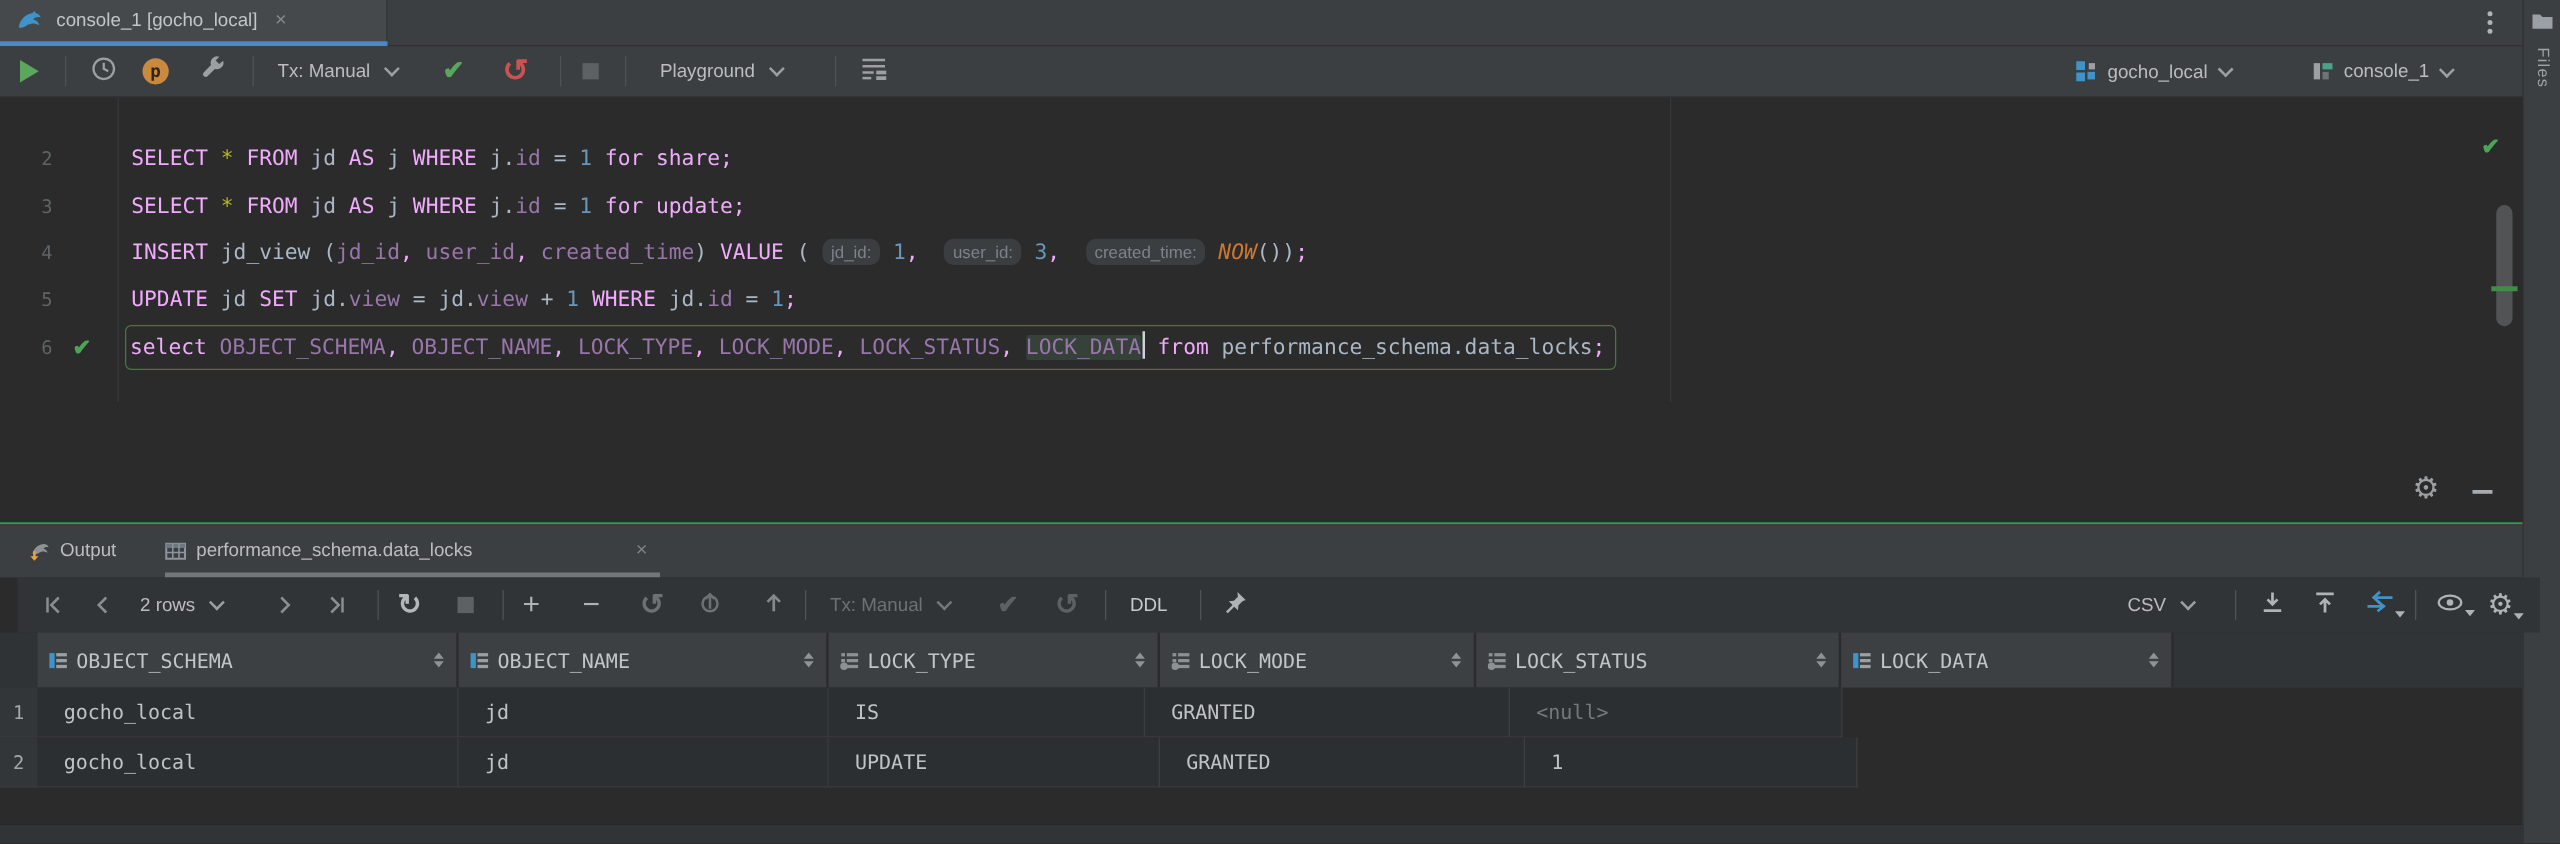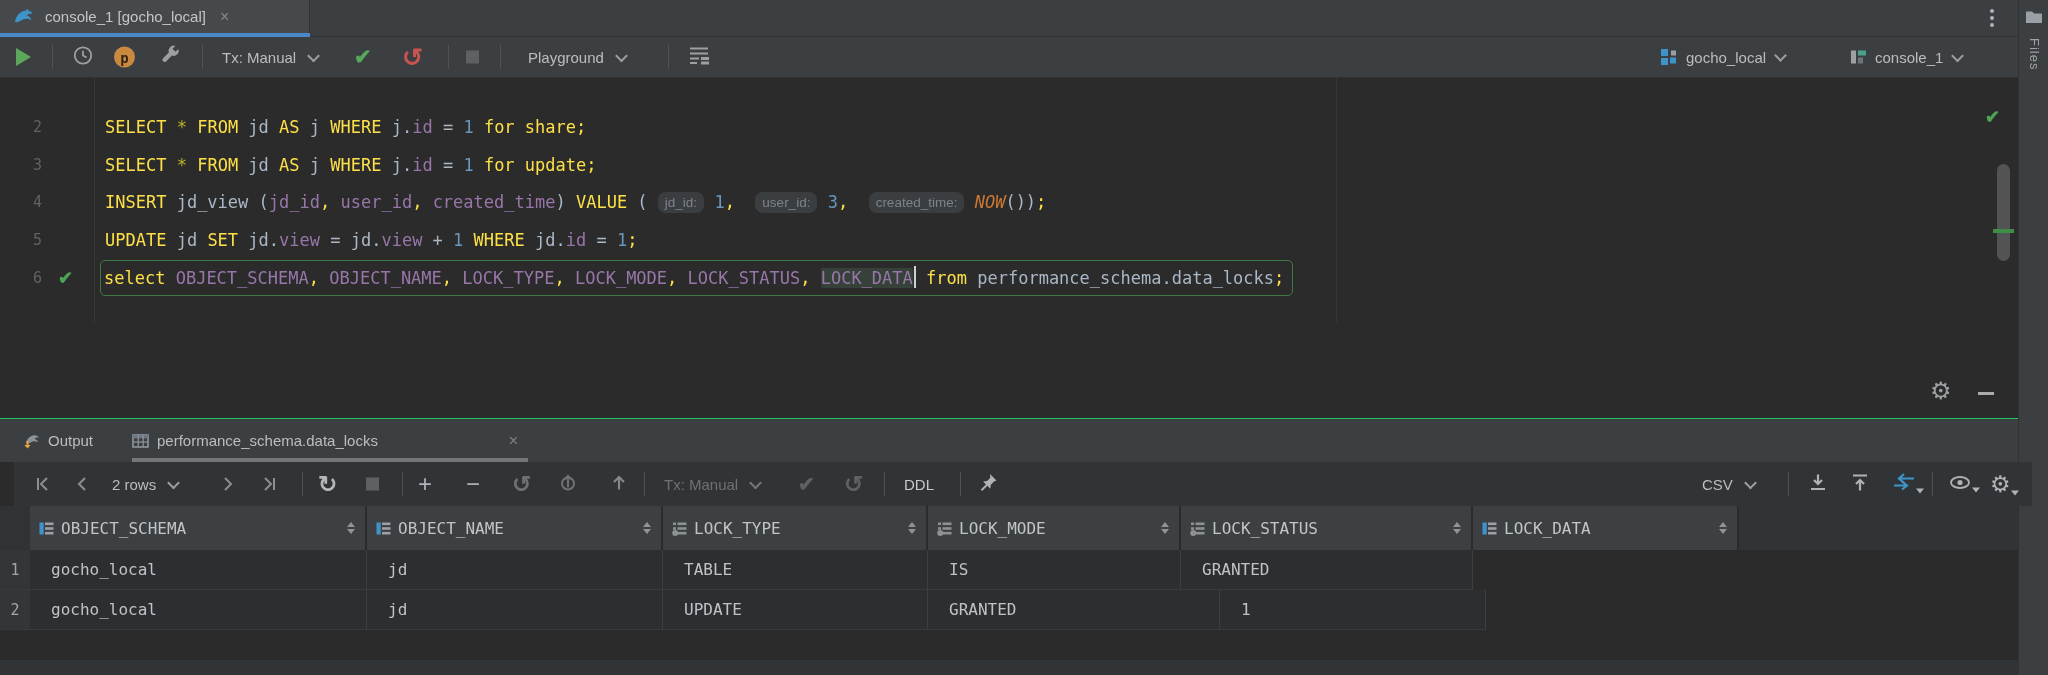--- a/index.html
+++ b/index.html
@@ -36,21 +36,21 @@
 
   
   #editor{left:0;top:78px;width:2018px;height:244px;background:#2b2b2b;overflow:hidden;}
   #gutter-border{left:94px;top:0;width:1px;height:244px;background:#37393c;}
   #margin-guide{left:1336px;top:0;width:1px;height:244px;background:#35383a;}
   .code-line{position:absolute;left:0;right:40px;height:38px;line-height:38px;padding-left:105px;
              font-family:"DejaVu Sans Mono",monospace;font-size:17px;white-space:pre;color:#a9b7c6;}
   .gut-num{position:absolute;left:0;width:42px;height:38px;line-height:38px;text-align:right;
            color:#5f6366;font-family:"DejaVu Sans Mono",monospace;font-size:15px;}
   .gut-check{position:absolute;left:58px;width:30px;height:38px;line-height:38px;color:#4da356;font-size:18px;font-weight:bold;}
-  .tk{color:#fde047;} .tp{color:#a9b7c6;} .tc{color:#9876aa;} .tn{color:#6897bb;} .ts{color:#bbb529;}
+  .tk{color:#f0abfc;} .tp{color:#a9b7c6;} .tc{color:#9876aa;} .tn{color:#6897bb;} .ts{color:#bbb529;}
   .tf{color:#cc7832;font-style:italic;}
   .thl{background:#354139;color:#9876aa;border-radius:2px;}
   .inlay{display:inline-block;background:#3b3e41;color:#7e828b;border-radius:8px;padding:0 7px;
          font-family:"Liberation Sans",sans-serif;font-size:13.5px;line-height:21px;vertical-align:1px;}
   .caret{display:inline-block;width:2px;height:22px;background:#ced2d5;vertical-align:-4px;margin-left:1px;}
   .stmt-box{display:inline-block;border:1px solid #3e7a44;border-radius:5px;padding:0 8px 0 3px;margin-left:-5px;line-height:34px;}
   #partial-clip{position:absolute;left:0;top:0;right:0;height:6px;overflow:hidden;}
   #partial-clip .code-line{top:-31px;}
   #ed-check{position:absolute;right:18px;top:28px;color:#4da356;font-size:18px;font-weight:bold;}
   #ed-scroll{position:absolute;right:8px;top:86px;width:13px;height:97px;border-radius:7px;background:rgba(130,133,135,.45);}
@@ -452,23 +452,23 @@
           <span class="d"></span>
         </span>
       </div>
       <div style="flex: 1 1 0%; background: rgb(49, 52, 55);"></div>
     </div>
   <div id="tbody">
       <div class="trow" style="top: 550px;">
         <div class="gcell">1</div>
         <div class="tcell" style="width: 337px;">gocho_local</div>
         <div class="tcell" style="width: 296px;">jd</div>
-        <div class="tcell" style="width: 265px;">TABLE</div>
         <div class="tcell" style="width: 253px;">IS</div>
         <div class="tcell" style="width: 292px;">GRANTED</div>
+        <div class="tcell null" style="width: 266px;">&lt;null&gt;</div>
       </div>
       <div class="trow" style="top: 590px;">
         <div class="gcell">2</div>
         <div class="tcell" style="width: 337px;">gocho_local</div>
         <div class="tcell" style="width: 296px;">jd</div>
         <div class="tcell" style="width: 265px;">UPDATE</div>
         <div class="tcell" style="width: 292px;">GRANTED</div>
         <div class="tcell" style="width: 266px;">1</div>
       </div>
     </div>

